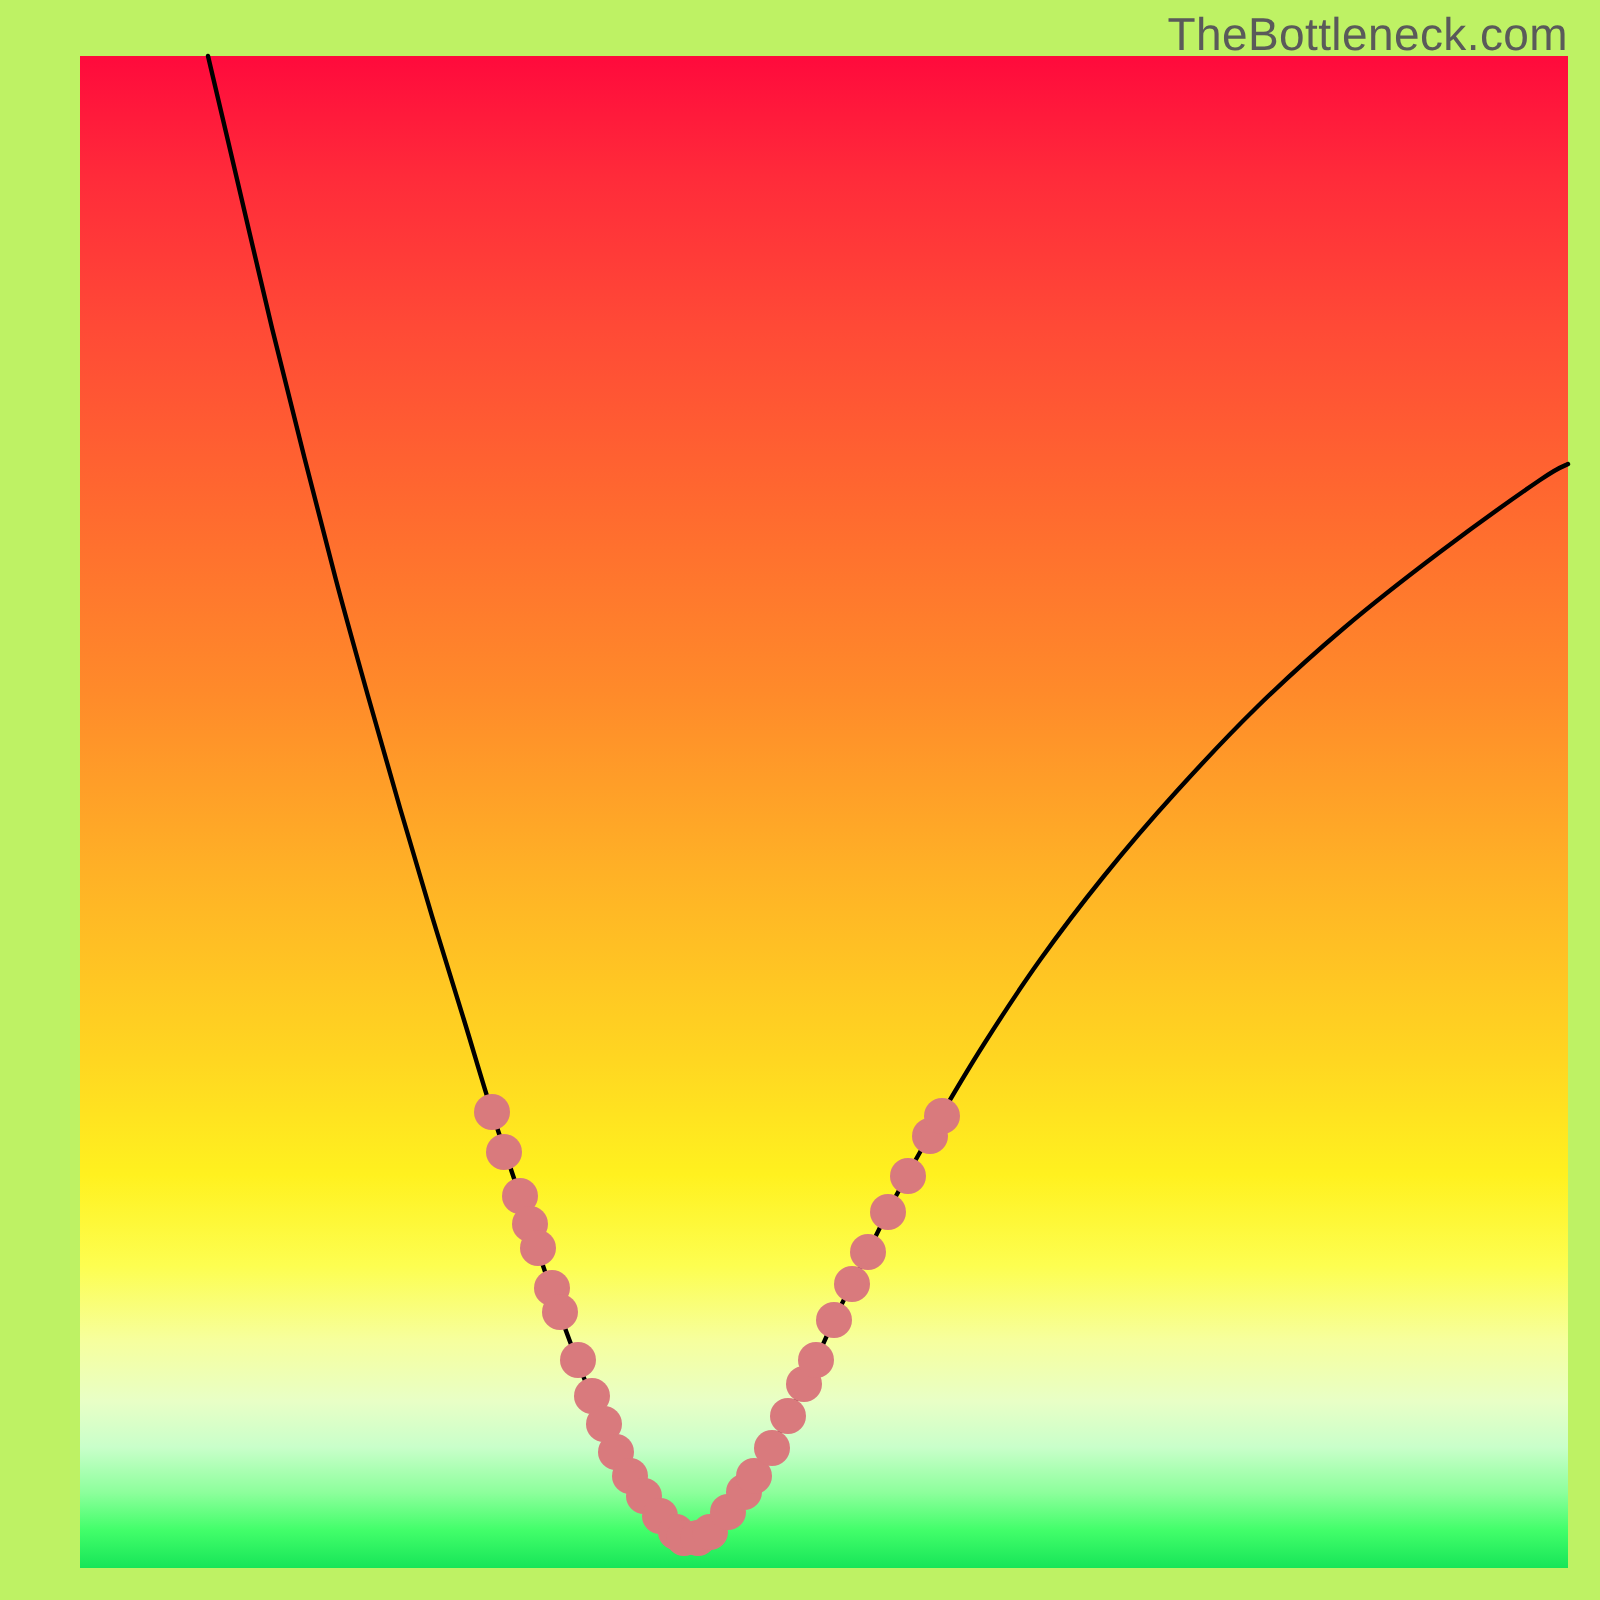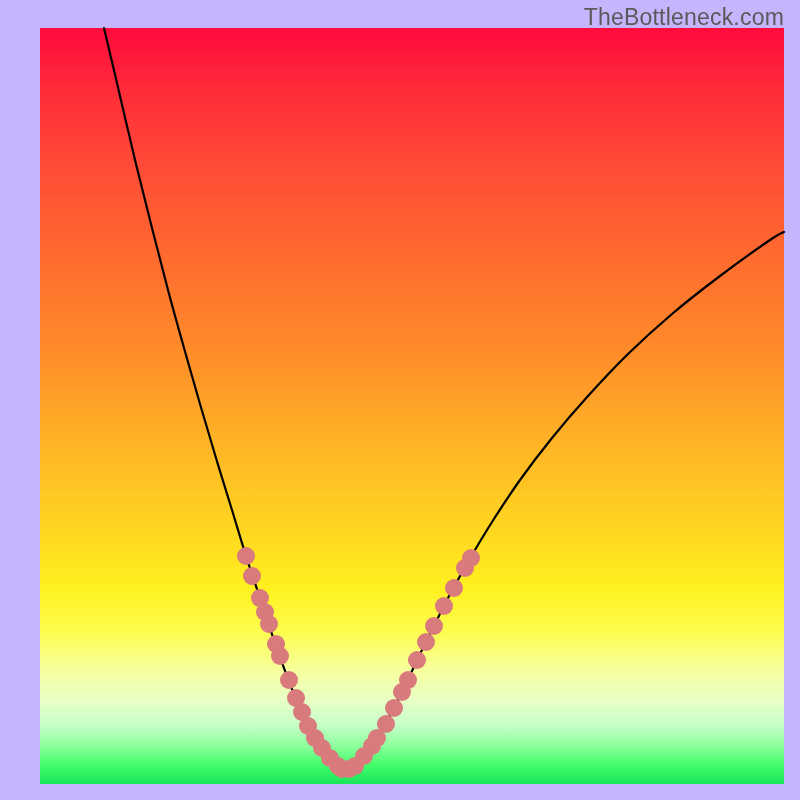--- a/index.html
+++ b/index.html
@@ -8,21 +8,21 @@
     width: 800px;
     height: 800px;
     background: #000;
     font-family: Arial, Helvetica, sans-serif;
     overflow: hidden;
   }
   .frame {
     position: relative;
     width: 800px;
     height: 800px;
-    background: #c4b5fd;
+    background: #bef264;
   }
   .plot-area {
     position: absolute;
     left: 40px;
     top: 28px;
     width: 744px;
     height: 756px;
     
     background: linear-gradient(
       to bottom,

